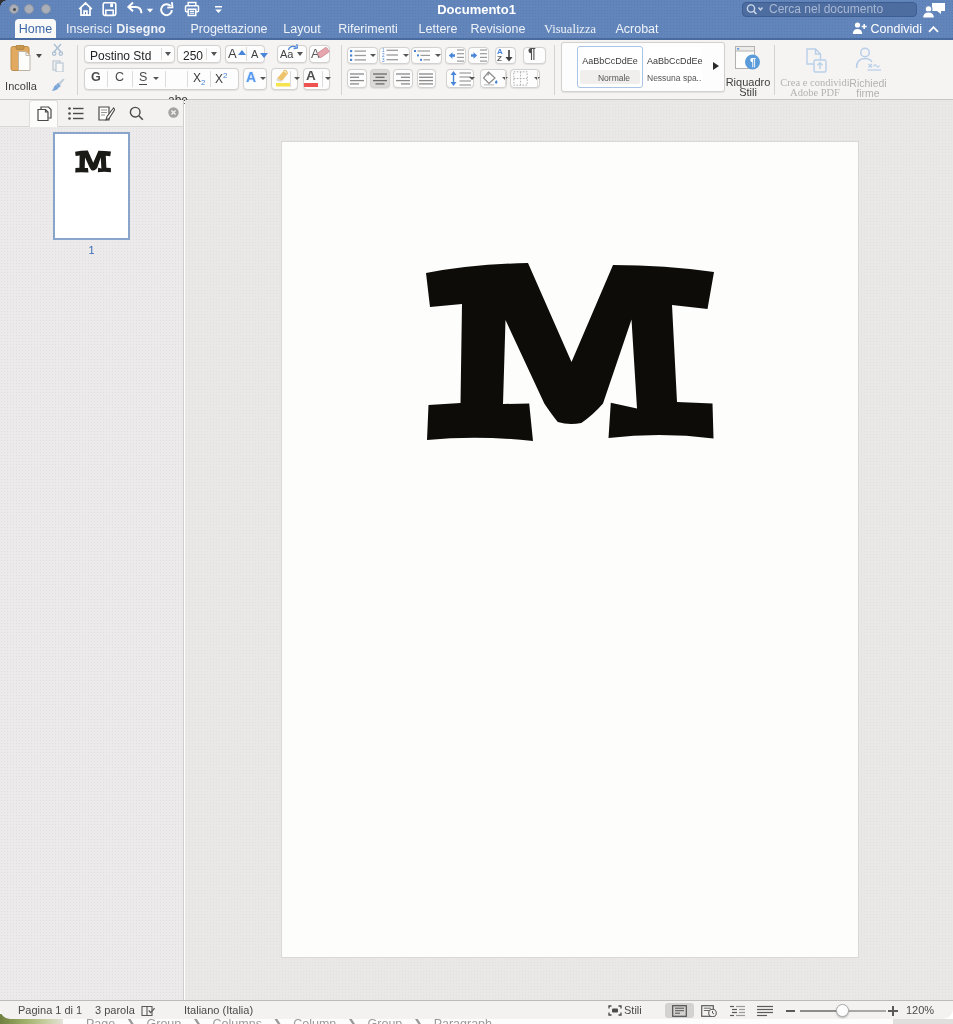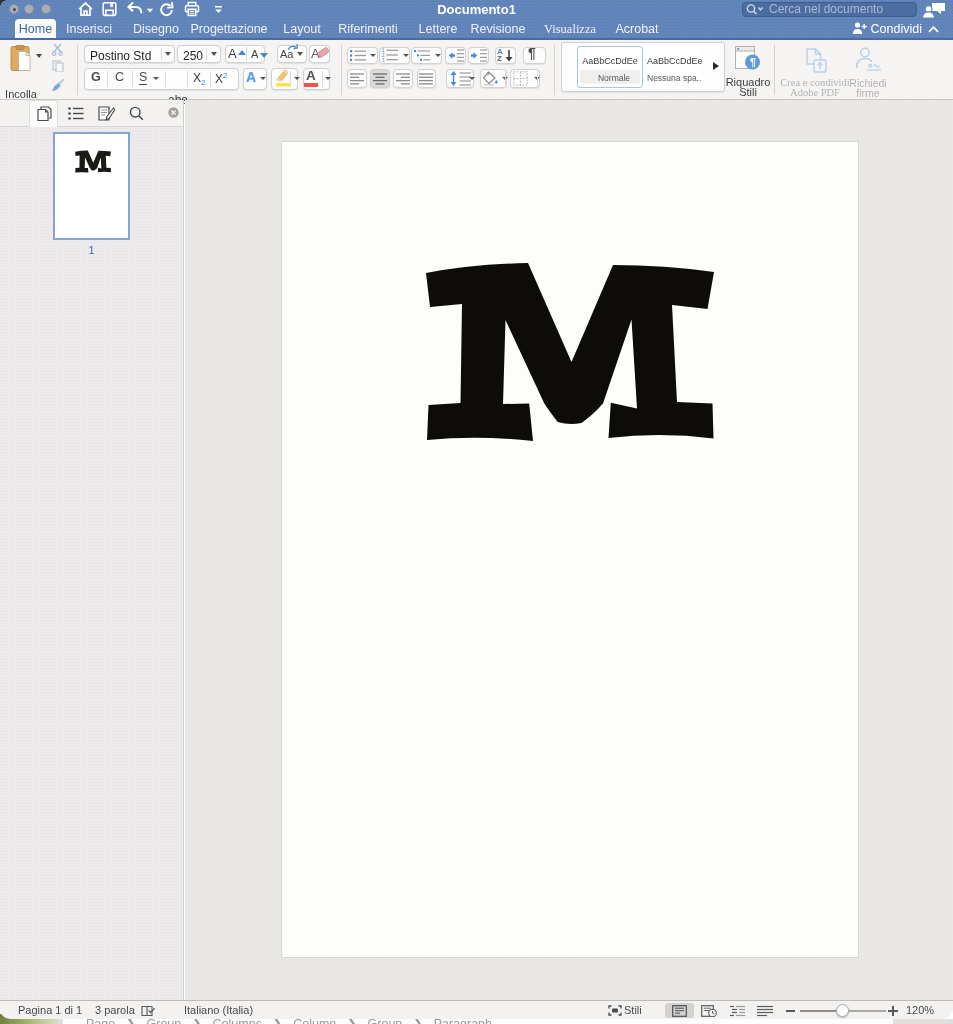--- a/index.html
+++ b/index.html
@@ -112,42 +112,42 @@
       </svg>
     <div id="title">Documento1</div>
     <div id="searchbox">Cerca nel documento</div>
     <svg class="wicon" style="left:745px;top:3px;" width="22" height="13" viewBox="0 0 22 13">
         <circle cx="6" cy="5.5" r="3.6" fill="none" stroke="#cfdae9" stroke-width="1.4"></circle>
         <path d="M8.7 8.2 L11.4 11" stroke="#cfdae9" stroke-width="1.6"></path>
         <path d="M13.5 4.5 L15.5 7 L17.5 4.5" fill="none" stroke="#cfdae9" stroke-width="1.3"></path>
       </svg>
     <div id="hometab">Home</div>
     <div class="tabtext" style="left:89px;">Inserisci</div>
-    <div class="tabtext" style="left:156px;">Disegno</div>
+    <div class="tabtext" style="left:141px;font-weight:bold;">Disegno</div>
     <div class="tabtext" style="left:229px;">Progettazione</div>
     <div class="tabtext" style="left:302px;">Layout</div>
     <div class="tabtext" style="left:368px;">Riferimenti</div>
     <div class="tabtext" style="left:438px;">Lettere</div>
     <div class="tabtext" style="left:498px;">Revisione</div>
     <div class="tabtext" style="left:570px;font-family:Liberation Serif, serif;">Visualizza</div>
     <div class="tabtext" style="left:637px;">Acrobat</div>
     <svg style="position:absolute;right:86px;top:22px;" width="15" height="12" viewBox="0 0 15 12">
         <circle cx="5.5" cy="3" r="2.6" fill="#fff"></circle>
         <path d="M0.8 12 C0.8 8.6 2.8 6.9 5.5 6.9 C8.2 6.9 10.2 8.6 10.2 12 Z" fill="#fff"></path>
         <path d="M12.2 2 V7 M9.7 4.5 H14.7" stroke="#fff" stroke-width="1.5"></path>
       </svg>
     <svg style="position:absolute;right:14px;top:26px;" width="11" height="7" viewBox="0 0 11 7">
         <path d="M1 5.8 L5.5 1.2 L10 5.8" fill="none" stroke="#fff" stroke-width="1.8"></path>
       </svg>
     <div id="condividi">Condividi</div>
   </div>
   <div class="abs" id="titleline"></div>
 
   <div class="abs" id="ribbon">
-    <div class="rlbl" style="left:5px;top:48px;width:32px;">Incolla</div>
+    <div class="rlbl" style="left:5px;top:40px;width:32px;">Incolla</div>
     <div class="rsep" style="left:77px;"></div>
 
     <div class="rbtn" style="left:84px;top:5px;width:91px;height:18px;"></div>
     <div class="rlbl" style="left:90px;top:9px;font-size:12px;color:#1f1f1f;text-align:left;">Postino Std</div>
     <div class="rbtn" style="left:177px;top:5px;width:44px;height:18px;"></div>
     <div class="rlbl" style="left:183px;top:9px;font-size:12px;color:#1f1f1f;text-align:left;">250</div>
     <div class="rbtn" style="left:225px;top:5px;width:40px;height:18px;"></div>
     <div class="rbtn" style="left:277px;top:5px;width:30px;height:18px;"></div>
     <div class="rbtn" style="left:309px;top:5px;width:21px;height:18px;"></div>
 

